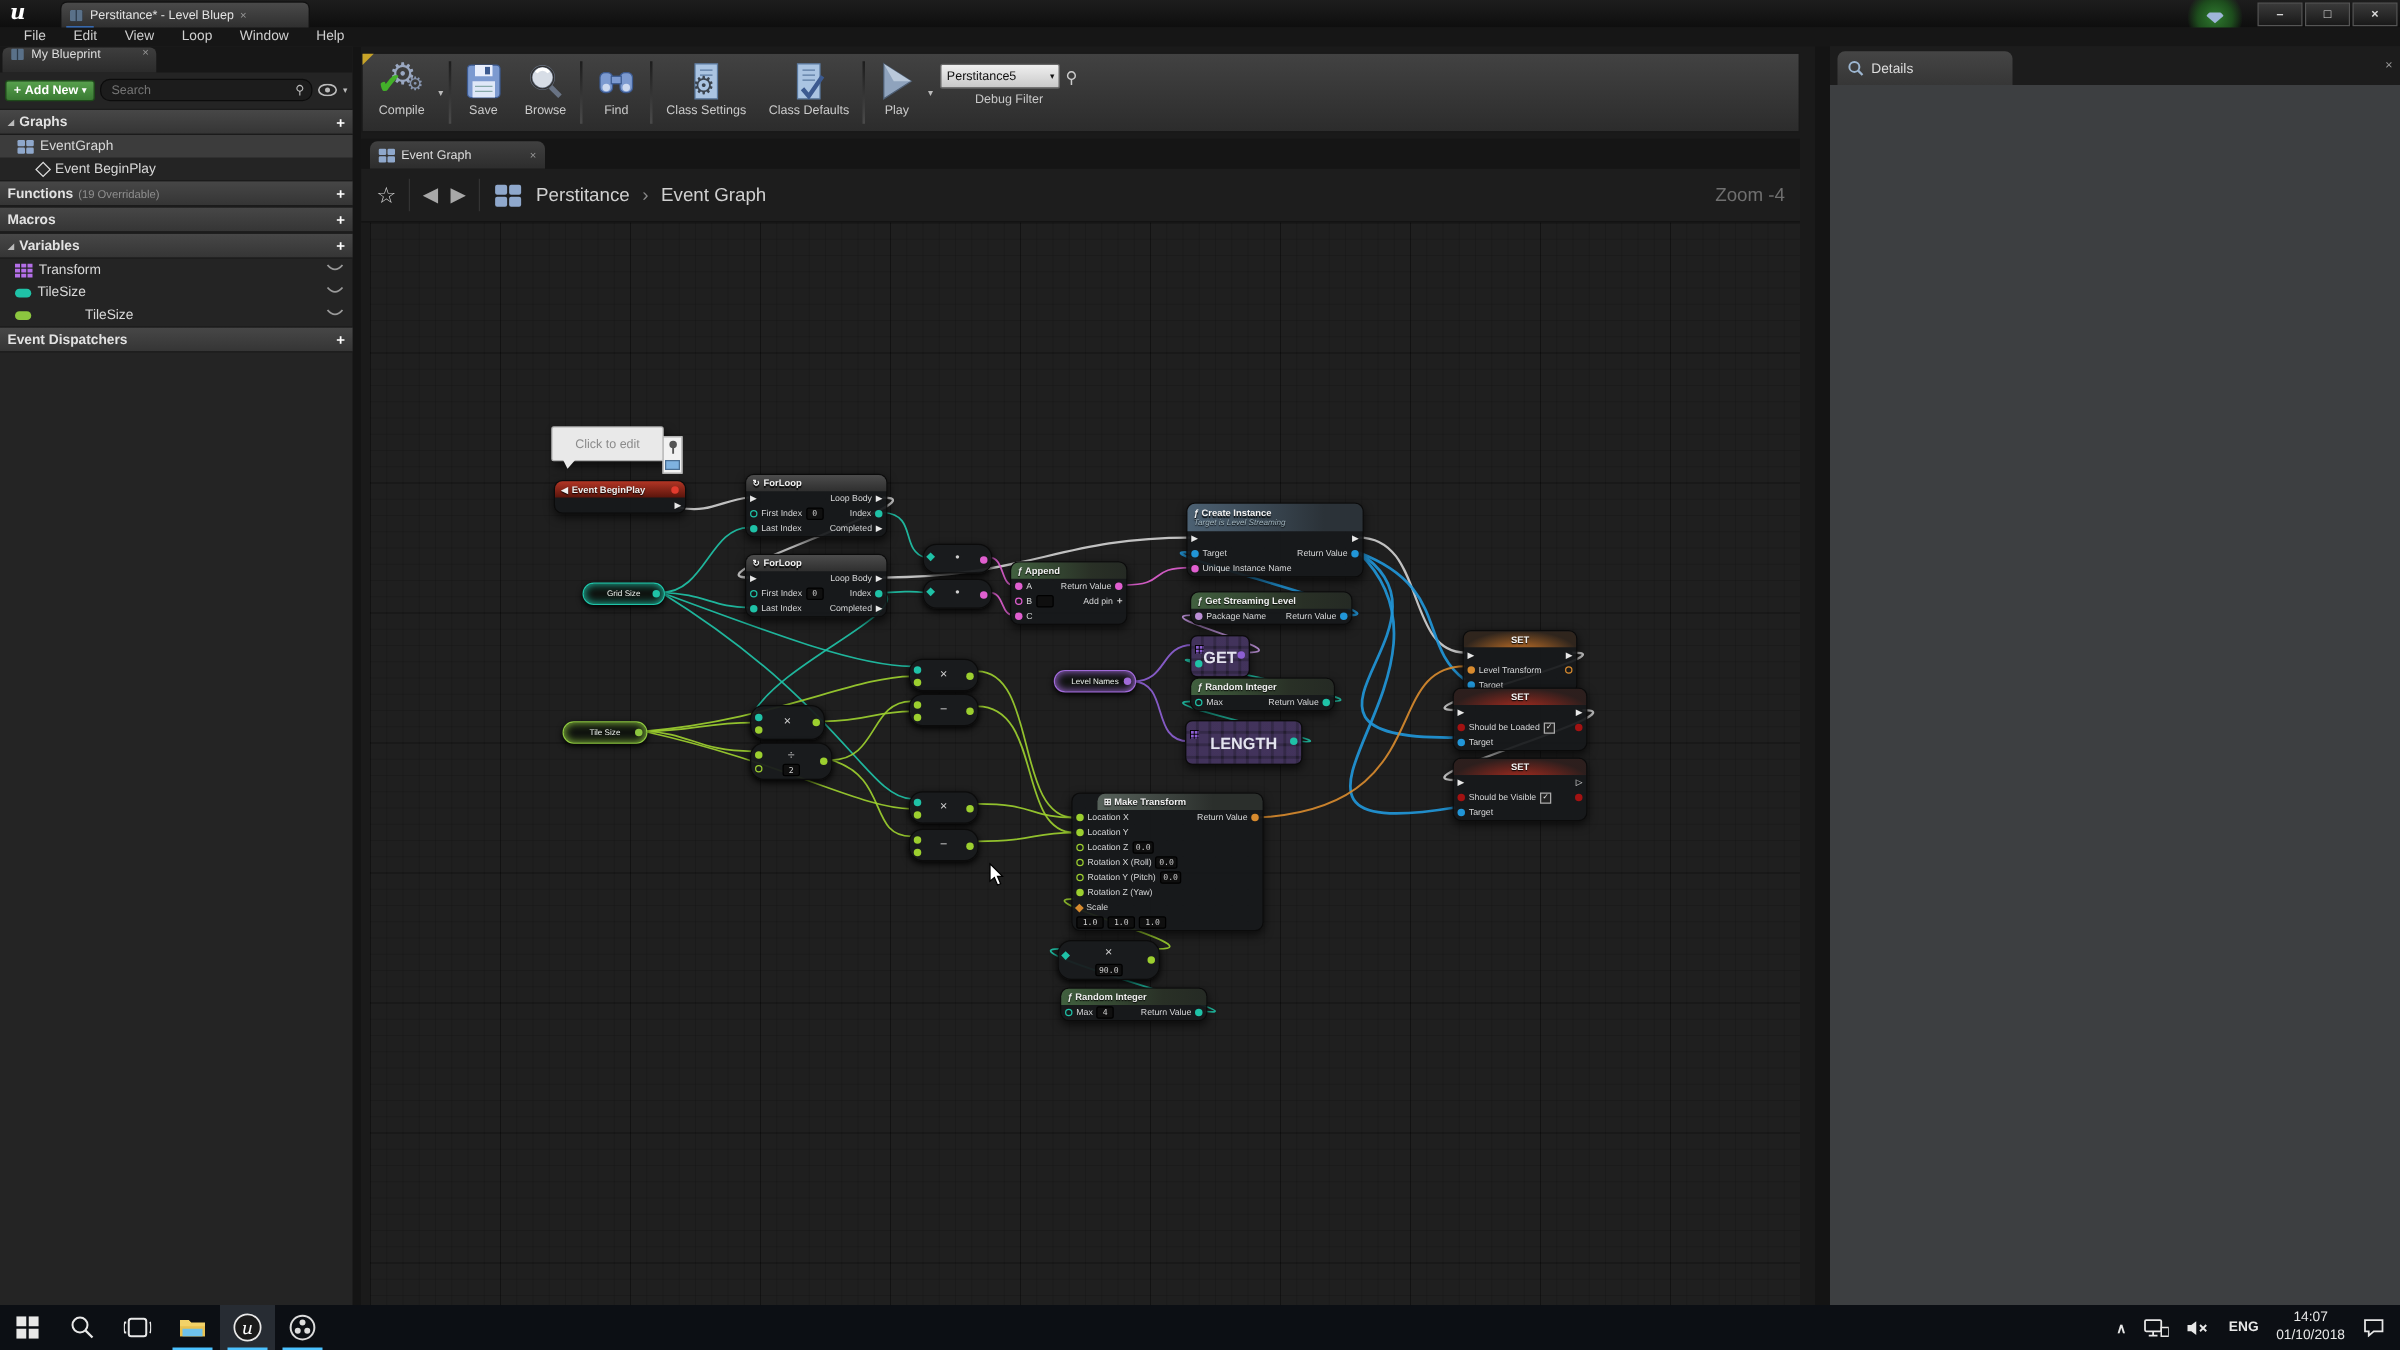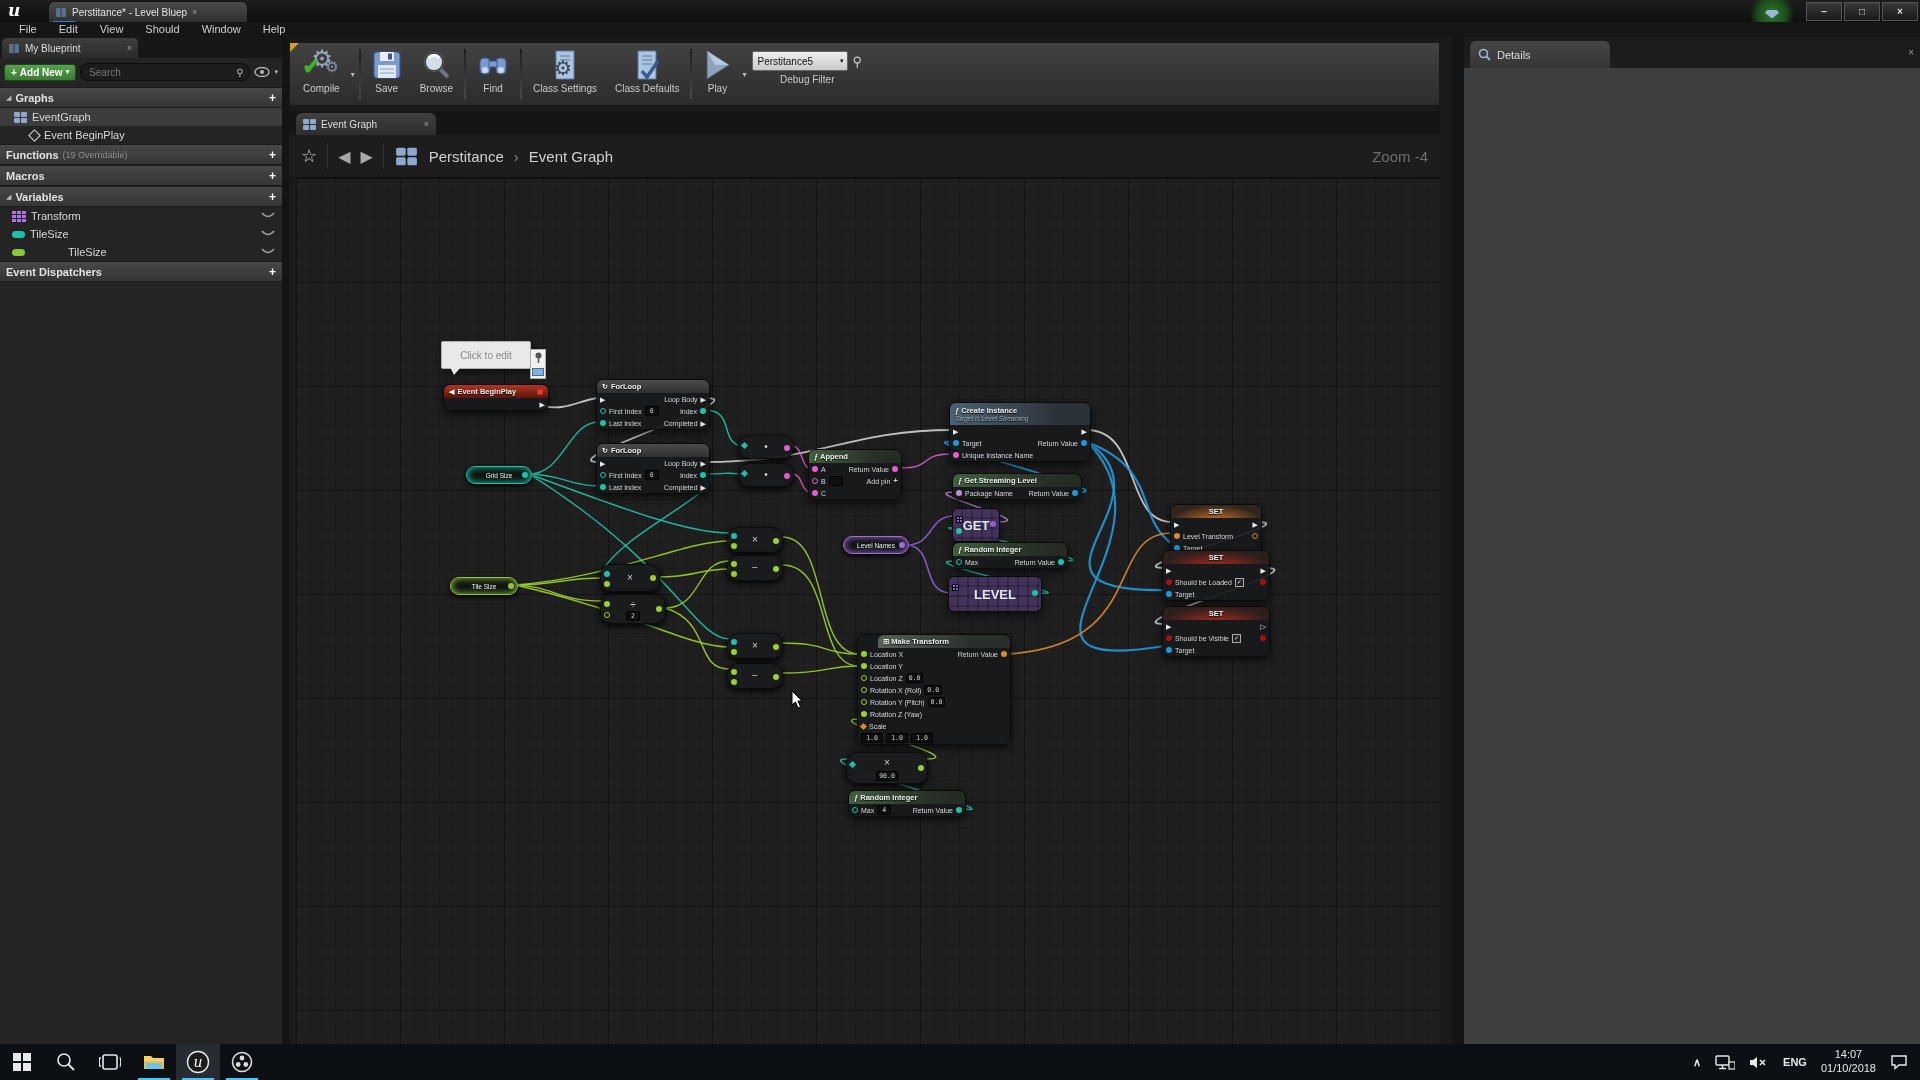--- a/index.html
+++ b/index.html
@@ -18,22 +18,22 @@
           font-size:10px;font-weight:bold;display:flex;align-items:center;justify-content:center;}
   #glow-badge{position:absolute;right:126px;top:-8px;width:44px;height:44px;border-radius:50%;
       background:radial-gradient(circle,#2f7a2f 0%,#1d4d1d 45%,rgba(20,50,20,0) 72%);display:flex;align-items:center;justify-content:center;}
   #glow-badge .dia{width:14px;height:9px;background:#9fb6d8;clip-path:polygon(20% 0,80% 0,100% 35%,50% 100%,0 35%);}
   
   #menubar{position:absolute;left:0;top:22px;width:1920px;height:15px;background:#161616;display:flex;gap:0;padding-left:8px;}
   .menu-item{font-size:11px;color:#cfcfcf;padding:0 11px;line-height:15px;}
   
   #left-panel{position:absolute;left:0;top:37px;width:289px;height:1007px;background:#242424;border-right:7px solid #141414;box-sizing:border-box;}
   #mbp-tabstrip{position:absolute;left:0;top:0;width:282px;height:21px;background:#171717;}
-  #mbp-tab{position:absolute;left:2px;top:1px;width:136px;height:20px;background:linear-gradient(180deg,#3e3e3e,#2b2b2b);
-           border-radius:5px 5px 0 0;display:flex;align-items:center;gap:5px;padding:0 6px;box-sizing:border-box;}
+  #mbp-tab{position:absolute;left:2px;top:1px;width:123px;height:20px;background:linear-gradient(180deg,#3e3e3e,#2b2b2b);
+           border-radius:5px 5px 0 0;display:flex;gap:5px;padding:0 6px;box-sizing:border-box;}
   #mbp-tab .t{font-size:10px;color:#ddd;flex:1;}
   #mbp-toolbar{position:absolute;left:0;top:22px;width:282px;height:26px;display:flex;align-items:center;gap:4px;padding:0 4px;box-sizing:border-box;}
   #add-new{background:linear-gradient(180deg,#57a14d,#3a7a33);border:1px solid #1e4a1a;border-radius:3px;color:#fff;
            font-size:10px;font-weight:bold;padding:2px 6px;display:flex;gap:3px;align-items:center;}
   #search-box{flex:1;height:16px;background:#1c1c1c;border:1px solid #0c0c0c;border-radius:8px;display:flex;align-items:center;padding:0 6px;}
   #search-box input{flex:1;background:transparent;border:none;outline:none;color:#aaa;font-size:10px;width:70px;font-family:"Liberation Sans",sans-serif;}
   .mag{color:#bbb;font-size:10px;}
   .secbar{position:relative;width:282px;height:21px;background:linear-gradient(180deg,#474747,#353535);border-top:1px solid #1b1b1b;
           border-bottom:1px solid #1b1b1b;display:flex;align-items:center;gap:4px;padding:0 6px;box-sizing:border-box;}
   .secbar .lbl{font-size:11px;font-weight:bold;color:#e2e2e2;}
@@ -166,21 +166,21 @@
       <div class="winbtn">–</div>
       <div class="winbtn">□</div>
       <div class="winbtn">×</div>
     </div>
   </div>
 
   <div id="menubar">
       <span class="menu-item">File</span>
       <span class="menu-item">Edit</span>
       <span class="menu-item">View</span>
-      <span class="menu-item">Should</span>
+      <span class="menu-item">Loop</span>
       <span class="menu-item">Window</span>
       <span class="menu-item">Help</span>
     </div>
 
   <div id="left-panel">
     <div id="mbp-tabstrip">
       <div id="mbp-tab">
         <svg width="12" height="11">
             <rect x="1" y="1" width="10" height="9" rx="1" fill="#5a7189"></rect>
             <rect x="5.5" y="1" width="1" height="9" fill="#2c3a49"></rect>
@@ -655,21 +655,21 @@
               <span class="p-hollow" style="border-color: rgb(31, 194, 167);"></span>
               <span>Max</span>
             </div>
             <div class="gcell">
               <span>Return Value</span>
               <span class="p-dot" style="background: rgb(31, 194, 167);"></span>
             </div>
           </div>
         </div>
         <div class="bigtext" style="left: 652px; top: 398px; width: 92px; height: 34px; font-size: 13px; position: absolute;">
-          <span>LEVEL</span>
+          <span>LENGTH</span>
           <span class="p-sq" style="background-color: rgb(141, 95, 211); position: absolute; left: 3px; top: 22%;"></span>
           <span class="p-dot" style="background: rgb(31, 194, 167); position: absolute; right: 3px; top: 38%;"></span>
         </div>
         <div class="compact" style="left: 431px; top: 349px; width: 54px; height: 24px;">
           <div class="csym">×</div>
           <span class="p-dot cpin" style="background: rgb(31, 194, 167); left: 3px; top: 22%;"></span>
           <span class="p-dot cpin" style="background: rgb(156, 207, 47); left: 3px; top: 62%;"></span>
           <span class="p-dot cpin" style="background: rgb(156, 207, 47); right: 3px; top: 40%;"></span>
         </div>
         <div class="compact" style="left: 431px; top: 377px; width: 54px; height: 24px;">

